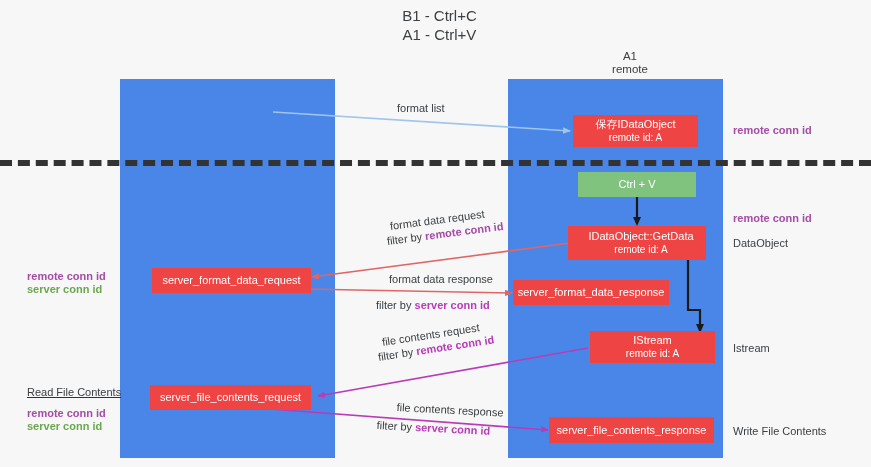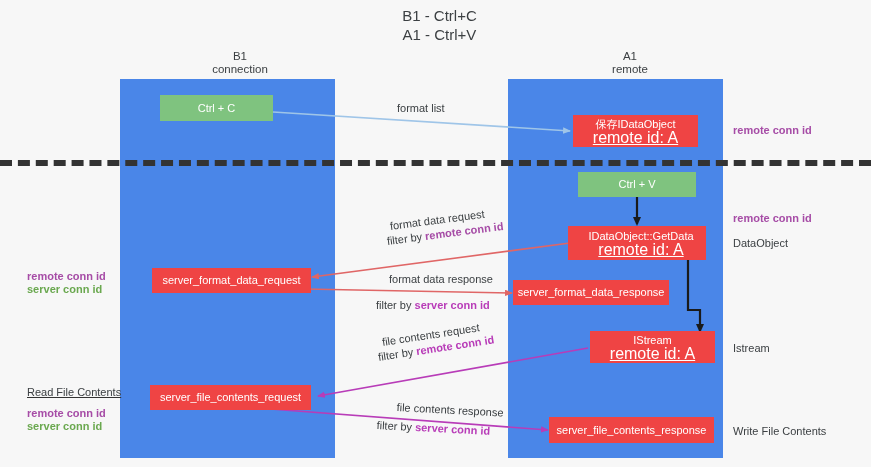--- a/index.html
+++ b/index.html
@@ -55,21 +55,21 @@
     font-size: 11px;
     line-height: 13px;
     text-align: center;
     padding: 2px 4px;
     white-space: nowrap;
   }
   .node.green { background: #7fc37f; }
   .node.orange { background: #f9b košt; }
   .node.orange { background: #fbb councils; }
   .node.orange { background: #ef4444; }
-  .node .l2 { font-size: 16px; text-decoration: underline; }
+  .node .l2 { font-size: 10px; }
 
   
   .annot {
     position: absolute;
     font-size: 11px;
     line-height: 14px;
     white-space: nowrap;
   }
   .annot .purple { color: #a64ca6; font-weight: bold; }
   .annot .green  { color: #6aa84f; font-weight: bold; }
@@ -96,24 +96,20 @@
 </head>
 <body>
 
 <div id="stage">
 
   <div class="title">
     <div>B1 - Ctrl+C</div>
     <div>A1 - Ctrl+V</div>
   </div>
 
-  <div class="col-header" style="left:155px; top:50px; width:170px;">
-    <div>B1</div>
-    <div>connection</div>
-  </div>
   <div class="col-header" style="left:545px; top:50px; width:170px;">
     <div>A1</div>
     <div>remote</div>
   </div>
 
   <div class="lane" style="left:120px; top:79px; width:215px; height:379px;"></div>
   <div class="lane" style="left:508px; top:79px; width:215px; height:379px;"></div>
 
   <svg class="edges">
     <defs>
@@ -141,23 +137,20 @@
 
     <path d="M688,260 L688,310 L700,310 L700,331" fill="none" stroke="#1a1a1a" stroke-width="2.2" marker-end="url(#ah-black)"></path>
 
     <line x1="588" y1="348" x2="318" y2="396" stroke="#b83cb8" stroke-width="1.6" marker-end="url(#ah-magenta)"></line>
 
     <line x1="152" y1="400" x2="548" y2="430" stroke="#b83cb8" stroke-width="1.6" marker-end="url(#ah-magenta)"></line>
   </svg>
 
   <div class="divider" style="top:160px;"></div>
 
-  <div class="node green" style="left:160px; top:95px; width:113px; height:26px;">
-    <div>Ctrl + C</div>
-  </div>
 
   <div class="node orange" style="left:573px; top:115px; width:125px; height:32px;">
     <div>保存IDataObject</div>
     <div class="l2">remote id: A</div>
   </div>
 
   <div class="node green" style="left:578px; top:172px; width:118px; height:25px;">
     <div>Ctrl + V</div>
   </div>
 

